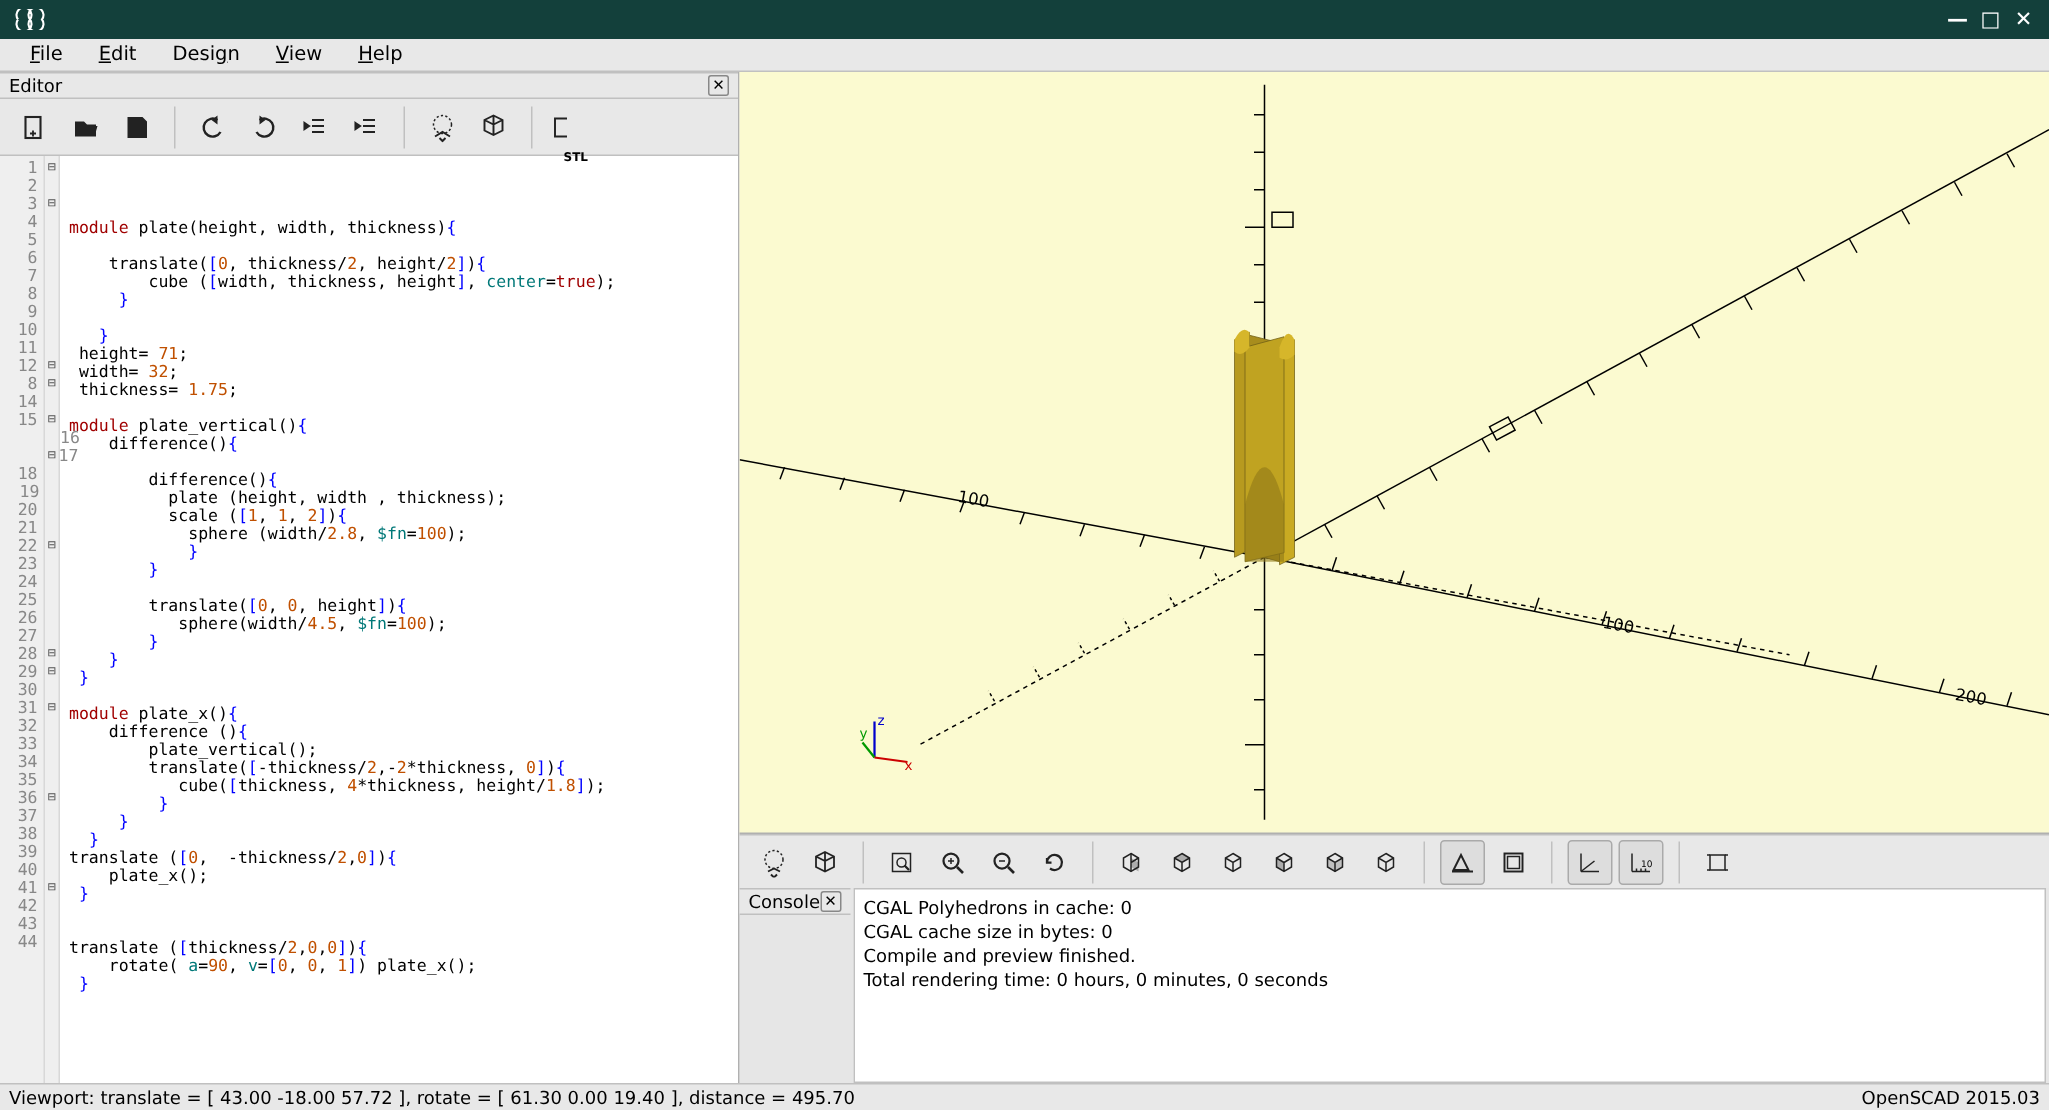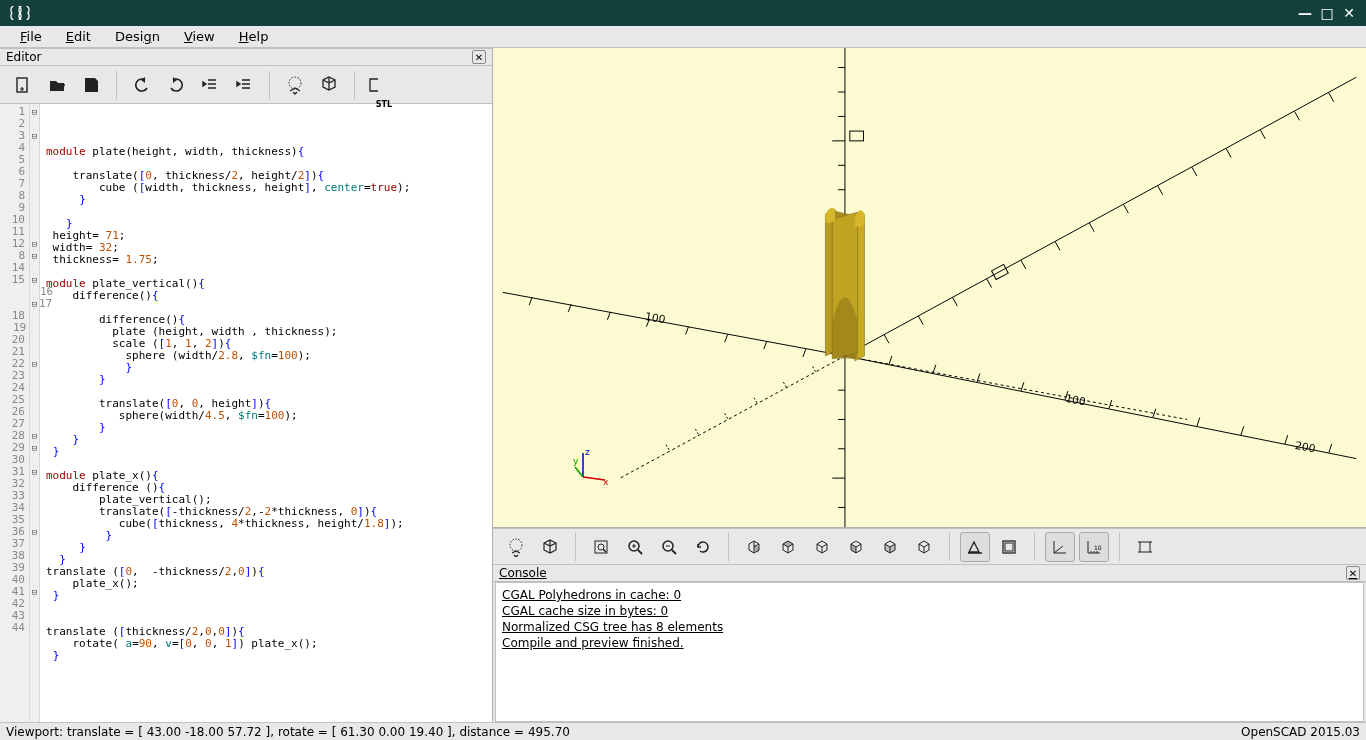--- a/index.html
+++ b/index.html
@@ -23,21 +23,21 @@
 .gutter { width: 30px; background: #efefef; border-right: 1px solid #d8d8d8; text-align: right; padding: 2px 4px 2px 0; color: #888; line-height: 12px; }
 .foldcol { width: 10px; background: #efefef; border-right: 1px solid #d8d8d8; padding-top:2px; line-height:12px; text-align:center; font-size:9px; color:#555;}
 .code { flex: 1; padding: 2px 6px; white-space: pre; overflow: hidden; }
 .code { line-height: 12px; margin-top: 40px; }
 .code .lnrow { height: 12px; }
 .tok-kw { color: #a00000; } .tok-num { color: #c05000; } .tok-fn { color: #000; } .tok-param { color: #007878; }
 .tok-op { color: #0000ff; } .tok-true { color: #a00000; }
 .right-pane { flex: 1; display: flex; flex-direction: column; }
 .viewport { flex: 1; background: #fbfad0; position: relative; border-bottom: 1px solid #b0b0b0; overflow:hidden;}
 .view-toolbar { height: 36px; background: #e8e8e8; border-top: 1px solid #c0c0c0; display: flex; align-items: center; padding: 0 8px; gap: 4px; }
-.console-panel { height: 158px; display: flex; flex-direction: column; text-decoration: underline; }
+.console-panel { height: 130px; display: flex; flex-direction: row; }
 .console-body { flex: 1; background: #fff; border: 1px solid #c0c0c0; margin: 0 2px; padding: 4px 6px; font-size: 12px; overflow: hidden; }
 .console-body div { line-height: 16px; }
 .statusbar { height: 18px; background: #e8e8e8; border-top: 1px solid #c0c0c0; display: flex; align-items: center; padding: 0 6px; font-size: 12px; }
 .statusbar .right { margin-left: auto; }
 .stl-label { font-size:8px; font-weight:bold; position:relative; top:6px; left:-2px;margin-top:28px; }
 svg.axis-guide { position:absolute; left:80px; bottom:40px; }
 </style>
 </head>
 <body>
 
@@ -454,22 +454,22 @@
     </div>
 
     <div class="console-panel">
       <div class="panel-title">
         <span>Console</span>
         <div class="close-x">✕</div>
       </div>
       <div class="console-body" id="console-body">
           <div>CGAL Polyhedrons in cache: 0</div>
           <div>CGAL cache size in bytes: 0</div>
-          <div>Normalized CSG tree has 8 elements</div>
           <div>Compile and preview finished.</div>
+          <div>Total rendering time: 0 hours, 0 minutes, 0 seconds</div>
         </div>
     </div>
   </div>
 </div>
 
 <div class="statusbar">
   <span>Viewport: translate = [ 43.00 -18.00 57.72 ], rotate = [ 61.30 0.00 19.40 ], distance = 495.70</span>
   <span class="right">OpenSCAD 2015.03</span>
 </div>
 

